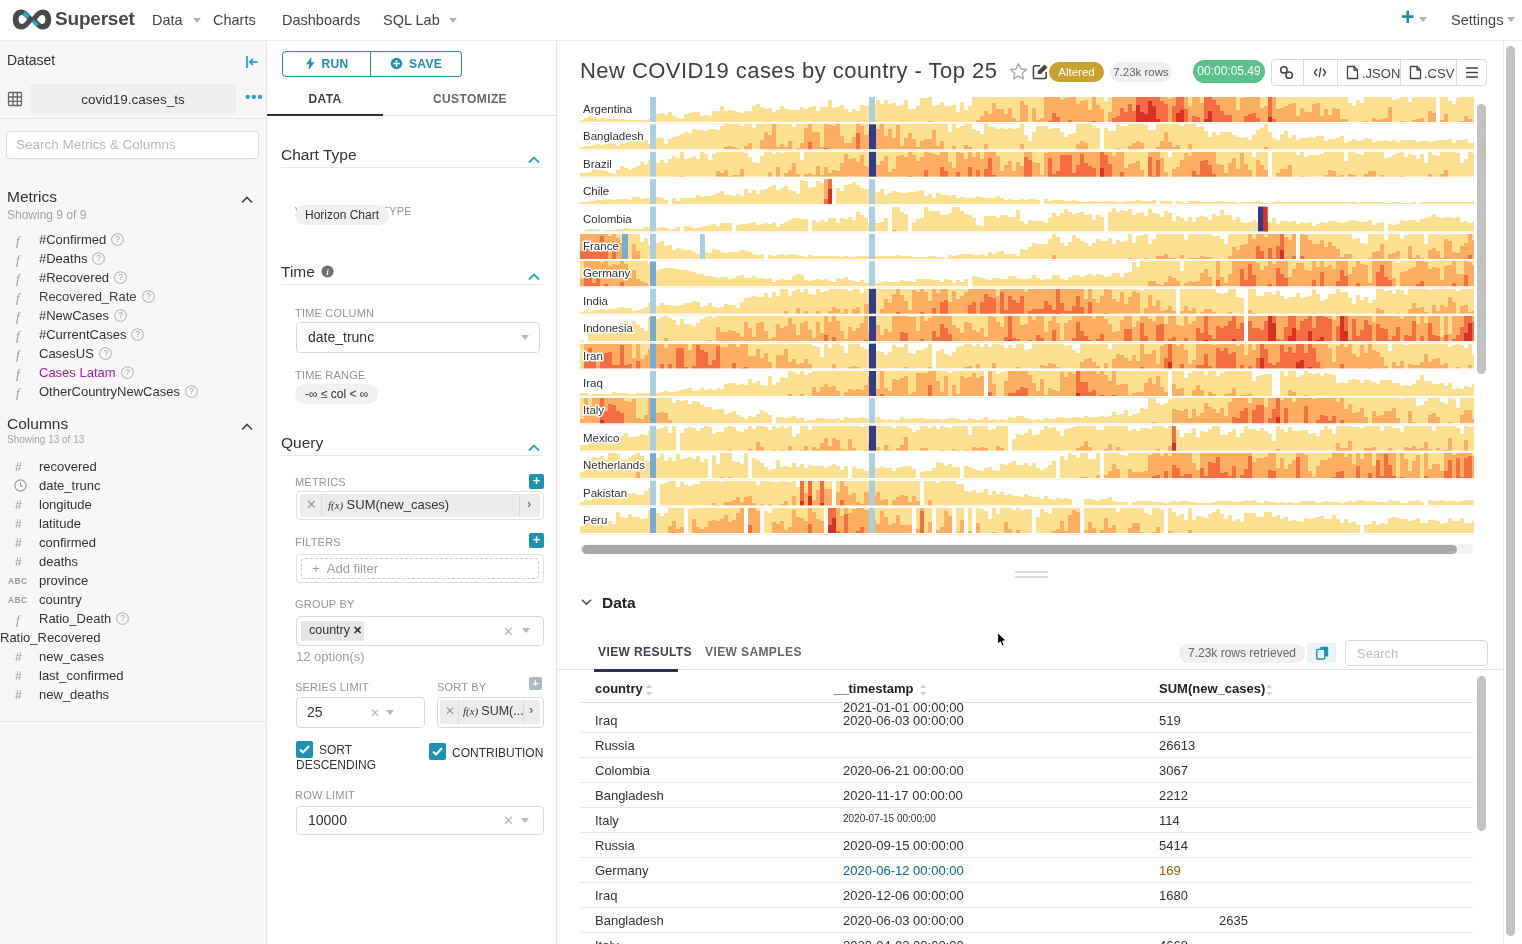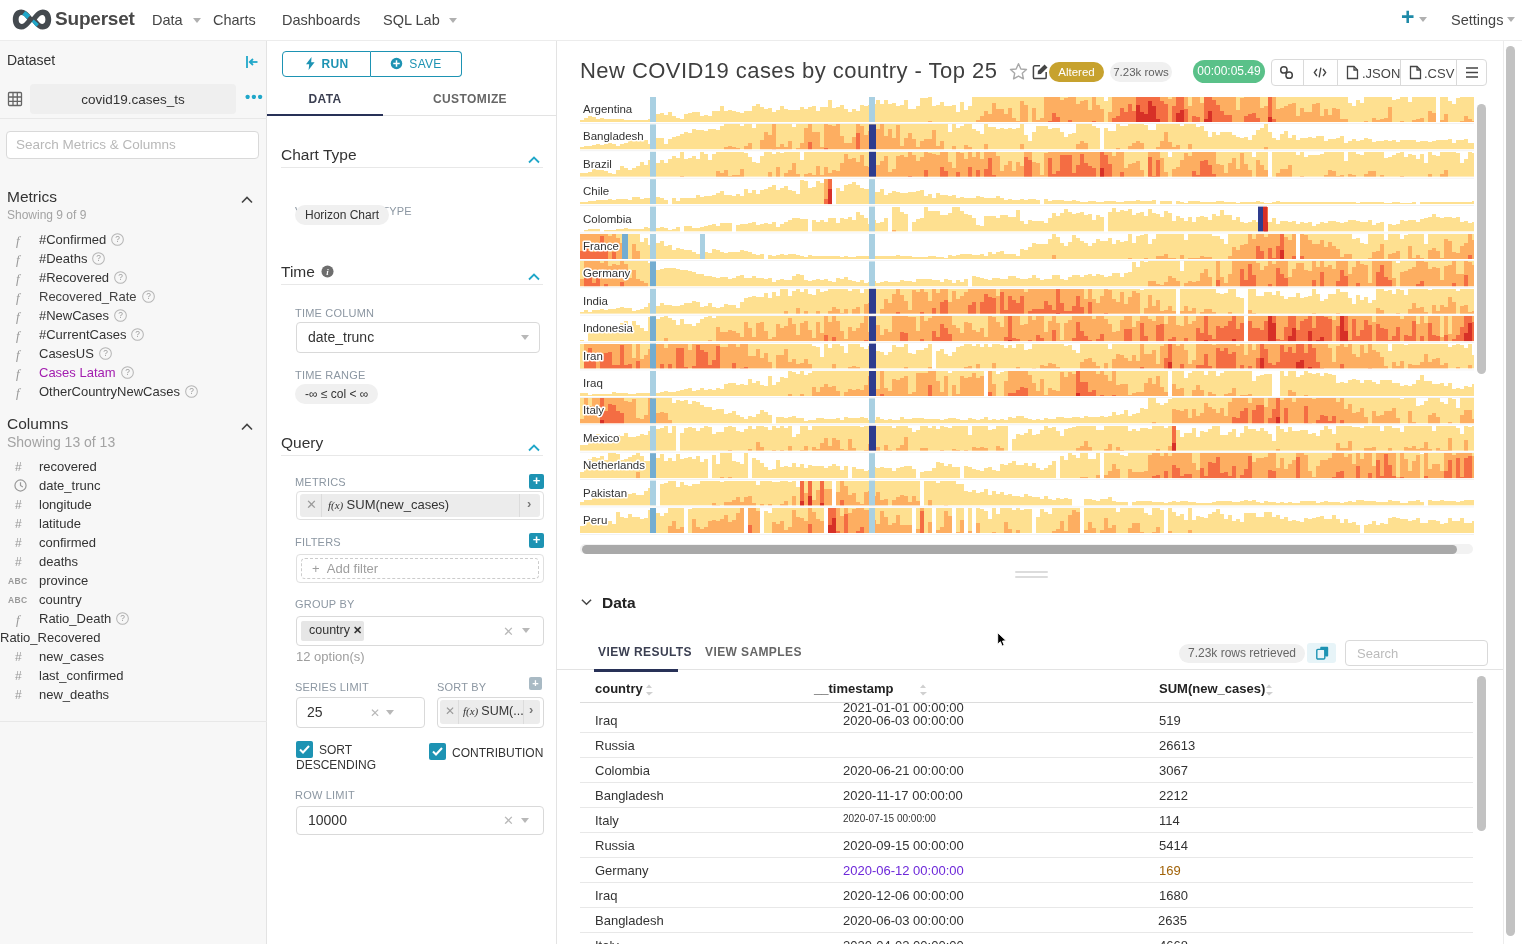--- a/index.html
+++ b/index.html
@@ -109,21 +109,21 @@
     </svg></div>
 <span style="position:absolute;left:16px;top:385px;font-family:'Liberation Serif',serif;font-style:italic;font-size:13px;color:#999;">f</span>
 <div class="abs" style="left:39px;top:384px;font-size:13px;color:#333;white-space:nowrap;">OtherCountryNewCases<svg width="13" height="13" viewBox="0 0 14 14" style="vertical-align:-2px;margin-left:5px;">
       <circle cx="7" cy="7" r="6.3" fill="none" stroke="#b5b5b5" stroke-width="1.1"></circle>
       <text x="7" y="10" text-anchor="middle" font-size="9" fill="#999" font-family="Liberation Sans">?</text>
     </svg></div>
 <div class="abs sechead" style="left:7px;top:415px;">Columns</div>
 <div class="abs" style="left:241px;top:417px;"><svg width="12" height="8" viewBox="0 0 12 8" fill="none" stroke="#444" stroke-width="1.6">
       <path d="M1 6.5 6 1.5 11 6.5"></path>
     </svg></div>
-<div class="abs" style="left:7px;top:434px;font-size:14px;color:#a3a3a3;">Showing 13 of 13</div>
+<div class="abs" style="left:7px;top:434px;font-size:10px;color:#a3a3a3;">Showing 13 of 13</div>
 <span style="position:absolute;left:15px;top:460px;font-size:12px;color:#999;">#</span>
 <div class="abs" style="left:39px;top:459px;font-size:13px;color:#333;white-space:nowrap;">recovered</div>
 <svg style="position:absolute;left:14px;top:479px;" width="13" height="13" viewBox="0 0 14 14">
     <circle cx="7" cy="7" r="6" fill="none" stroke="#999" stroke-width="1.3"></circle>
     <path d="M7 3.5V7l2.5 1.5" fill="none" stroke="#999" stroke-width="1.3"></path>
   </svg>
 <div class="abs" style="left:39px;top:478px;font-size:13px;color:#333;white-space:nowrap;">date_trunc</div>
 <span style="position:absolute;left:15px;top:498px;font-size:12px;color:#999;">#</span>
 <div class="abs" style="left:39px;top:497px;font-size:13px;color:#333;white-space:nowrap;">longitude</div>
 <span style="position:absolute;left:15px;top:517px;font-size:12px;color:#999;">#</span>
@@ -150,21 +150,21 @@
 <div class="abs" style="left:39px;top:687px;font-size:13px;color:#333;white-space:nowrap;">new_deaths</div>
 <div class="abs hr" style="left:0;top:721px;width:267px;"></div>
 
 <div class="abs" style="left:267px;top:41px;width:290px;height:903px;background:#fff;border-right:1px solid #e3e3e3;"></div>
 
 <div class="abs" style="left:282px;top:51px;width:89px;height:26px;border:1px solid #1d93b3;border-radius:4px 0 0 4px;background:#fff;text-align:center;">
   <span style="font-size:12px;font-weight:700;color:#1d93b3;line-height:24px;letter-spacing:.3px;"><svg class="ic" width="11" height="13" viewBox="0 0 11 13" style="margin-right:6px;margin-top:-2px;">
         <path d="M6.5 0 1 7.2h3.2L3.6 13 9.6 5.2H6.2L6.5 0Z" fill="#1d93b3"></path>
       </svg>RUN</span></div>
 <div class="abs" style="left:371px;top:51px;width:91px;height:26px;border:1px solid #1d93b3;border-left:none;border-radius:0 4px 4px 0;background:#fff;text-align:center;">
-  <span style="font-size:12px;font-weight:400;color:#1d93b3;line-height:24px;letter-spacing:.3px;"><svg class="ic" width="13" height="13" viewBox="0 0 14 14" style="margin-right:6px;margin-top:-2px;">
+  <span style="font-size:12px;font-weight:700;color:#1d93b3;line-height:24px;letter-spacing:.3px;"><svg class="ic" width="13" height="13" viewBox="0 0 14 14" style="margin-right:6px;margin-top:-2px;">
         <circle cx="7" cy="7" r="6.2" fill="#1d93b3"></circle>
         <path d="M7 3.5v7M3.5 7h7" stroke="#fff" stroke-width="1.6"></path>
       </svg>SAVE</span></div>
 
 <div class="abs" style="left:267px;top:84px;width:290px;height:32px;border-bottom:1px solid #e3e3e3;"></div>
 <div class="abs" style="left:267px;top:84px;width:116px;text-align:center;font-size:12px;font-weight:600;color:#3b3f51;letter-spacing:.4px;line-height:30px;">DATA</div>
 <div class="abs" style="left:412px;top:84px;width:116px;text-align:center;font-size:12px;font-weight:600;color:#666;letter-spacing:.4px;line-height:30px;">CUSTOMIZE</div>
 <div class="abs" style="left:267px;top:113.5px;width:116px;height:2.5px;background:#283157;"></div>
 <div class="abs sechead" style="left:281px;top:146px;">Chart Type</div>
 <div class="abs" style="left:528px;top:150px;"><svg width="12" height="8" viewBox="0 0 12 8" fill="none" stroke="#20a7c9" stroke-width="1.8">
@@ -449,21 +449,21 @@
     <path d="M4.2 3.4V1.9c0-.6.5-1.1 1.1-1.1h5.8c.6 0 1.1.5 1.1 1.1v7.6c0 .6-.5 1.1-1.1 1.1H9.6" fill="#1d93b3"></path>
     <rect x="0.8" y="3.4" width="8" height="9.6" rx="1.1" fill="#eaf5f9" stroke="#1d93b3" stroke-width="1.4"></rect>
   </svg>
 <div class="abs sel" style="left:1345px;top:640px;width:143px;height:26px;"></div>
 <div class="abs" style="left:1357px;top:646px;font-size:13px;color:#bbb;">Search</div>
 <div class="abs" style="left:595px;top:681px;font-size:13px;font-weight:700;color:#222;">country</div>
 <svg class="abs" style="left:645px;top:684px;" width="8" height="12" viewBox="0 0 8 12">
     <path d="M4 0.5 7 4H1Z" fill="#d0d0d0"></path>
     <path d="M4 11.5 1 8h7Z" fill="#d0d0d0"></path>
   </svg>
-<div class="abs" style="left:814px;top:681px;font-size:13px;font-weight:700;color:#222;">__timestamp</div>
+<div class="abs" style="left:834px;top:681px;font-size:13px;font-weight:700;color:#222;">__timestamp</div>
 <svg class="abs" style="left:919px;top:684px;" width="8" height="12" viewBox="0 0 8 12">
     <path d="M4 0.5 7 4H1Z" fill="#d0d0d0"></path>
     <path d="M4 11.5 1 8h7Z" fill="#d0d0d0"></path>
   </svg>
 <div class="abs" style="left:1159px;top:681px;font-size:13px;font-weight:700;color:#222;">SUM(new_cases)</div>
 <svg class="abs" style="left:1265px;top:684px;" width="8" height="12" viewBox="0 0 8 12">
     <path d="M4 0.5 7 4H1Z" fill="#d0d0d0"></path>
     <path d="M4 11.5 1 8h7Z" fill="#d0d0d0"></path>
   </svg>
 <div class="abs" style="left:580px;top:702px;width:893px;height:1px;background:#dcdcdc;"></div>
@@ -485,30 +485,30 @@
 <div class="abs" style="left:580px;top:807px;width:893px;height:1px;background:#e8e8e8;"></div>
 <div class="abs" style="left:595px;top:813px;font-size:13px;color:#333;">Italy</div>
 <div class="abs" style="left:843px;top:813px;font-size:10px;color:#333;">2020-07-15 00:00:00</div>
 <div class="abs" style="left:1159px;top:813px;font-size:13px;color:#333;">114</div>
 <div class="abs" style="left:580px;top:832px;width:893px;height:1px;background:#e8e8e8;"></div>
 <div class="abs" style="left:595px;top:838px;font-size:13px;color:#333;">Russia</div>
 <div class="abs" style="left:843px;top:838px;font-size:13px;color:#333;">2020-09-15 00:00:00</div>
 <div class="abs" style="left:1159px;top:838px;font-size:13px;color:#333;">5414</div>
 <div class="abs" style="left:580px;top:857px;width:893px;height:1px;background:#e8e8e8;"></div>
 <div class="abs" style="left:595px;top:863px;font-size:13px;color:#333;">Germany</div>
-<div class="abs" style="left:843px;top:863px;font-size:13px;color:#6d28d9;">2020-06-12 00:00:00</div>
+<div class="abs" style="left:843px;top:863px;font-size:13px;color:#0369a1;">2020-06-12 00:00:00</div>
 <div class="abs" style="left:1159px;top:863px;font-size:13px;color:#a16207;">169</div>
 <div class="abs" style="left:580px;top:882px;width:893px;height:1px;background:#e8e8e8;"></div>
 <div class="abs" style="left:595px;top:888px;font-size:13px;color:#333;">Iraq</div>
 <div class="abs" style="left:843px;top:888px;font-size:13px;color:#333;">2020-12-06 00:00:00</div>
 <div class="abs" style="left:1159px;top:888px;font-size:13px;color:#333;">1680</div>
 <div class="abs" style="left:580px;top:907px;width:893px;height:1px;background:#e8e8e8;"></div>
 <div class="abs" style="left:595px;top:913px;font-size:13px;color:#333;">Bangladesh</div>
 <div class="abs" style="left:843px;top:913px;font-size:13px;color:#333;">2020-06-03 00:00:00</div>
-<div class="abs" style="left:1158px;top:913px;font-size:13px;color:#333;">2635</div>
+<div class="abs" style="left:1219px;top:913px;font-size:13px;color:#333;">2635</div>
 <div class="abs" style="left:580px;top:932px;width:893px;height:1px;background:#e8e8e8;"></div>
 <div class="abs" style="left:595px;top:938px;font-size:13px;color:#333;">Italy</div>
 <div class="abs" style="left:843px;top:938px;font-size:13px;color:#333;">2020-04-02 00:00:00</div>
 <div class="abs" style="left:1159px;top:938px;font-size:13px;color:#333;">4668</div>
 <div class="abs" style="left:1477px;top:676px;width:9px;height:155px;border-radius:5px;background:#c2c2c2;"></div>
 <svg class="abs" style="left:997px;top:632px;" width="10" height="17" viewBox="0 0 10 17">
     <path d="M0.7 0.7 L0.7 12.2 3.4 9.7 5.1 14.1 7.2 13.3 5.5 9.0 9.2 8.8 Z" fill="#000" stroke="#fff" stroke-width="0.9"></path>
   </svg>
 
 <div class="abs" style="left:1477px;top:104px;width:9px;height:270px;border-radius:5px;background:#c2c2c2;"></div>

